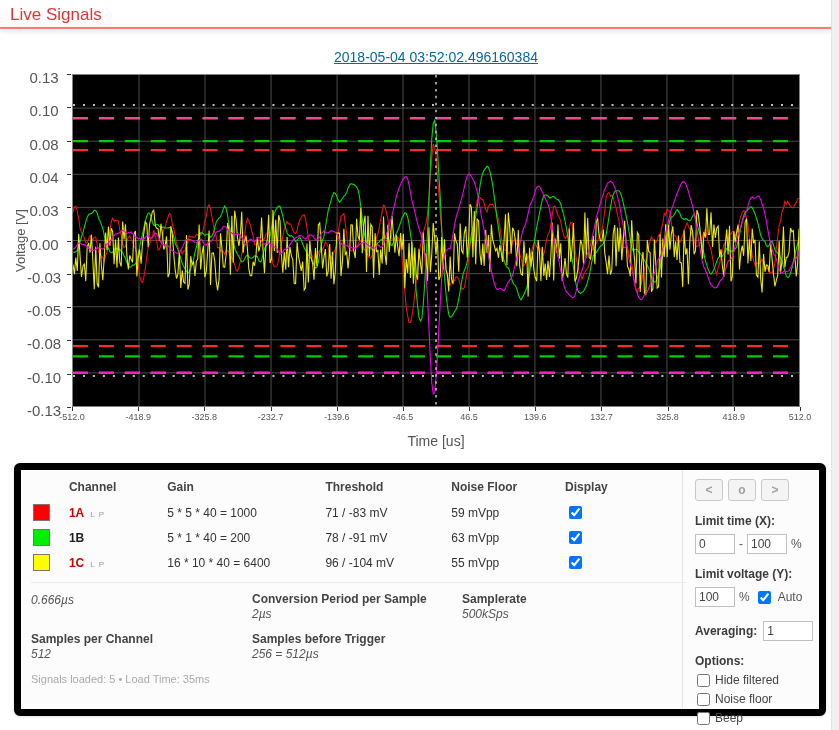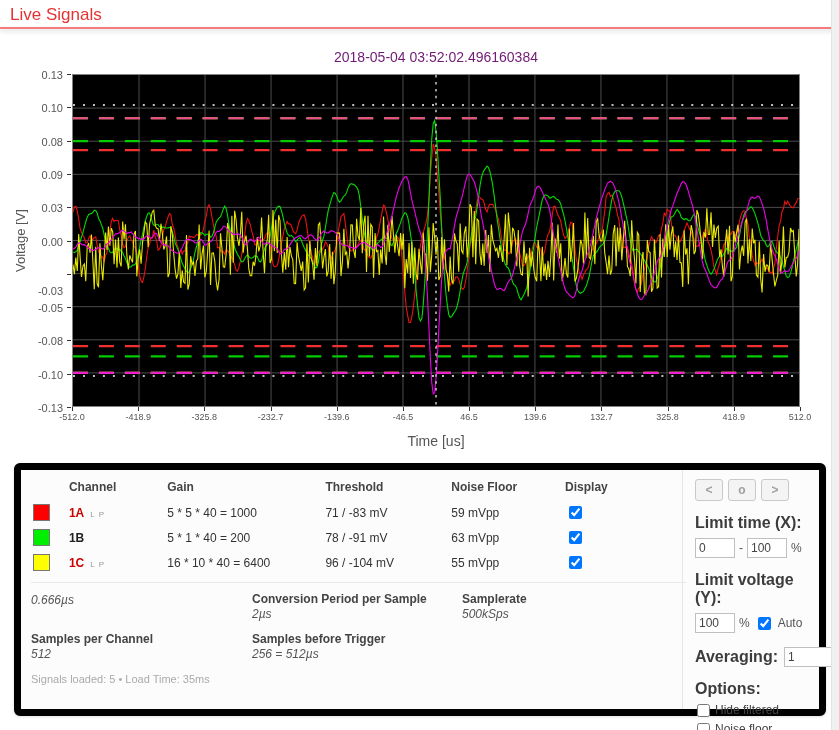--- a/index.html
+++ b/index.html
@@ -10,21 +10,21 @@
   
   .page-title{position:absolute;left:10px;top:5px;margin:0;font-size:17px;font-weight:normal;}
   .title-rule{position:absolute;left:0;top:27px;width:839px;height:2px;background:#f47c7c;
     box-shadow:0 2px 4px rgba(120,120,120,.35);}
   
   .chart-title{position:absolute;left:72px;top:49px;width:728px;text-align:center;
     font-size:14px;}
   .plot{position:absolute;left:72px;top:74px;width:728px;height:333px;background:#000;
     border:1px solid #828282;box-sizing:border-box;}
   .plot svg{display:block;width:100%;height:100%;}
-  .ytick{position:absolute;width:38px;text-align:right;font-size:11px;color:#555;}
+  .ytick{position:absolute;width:38px;text-align:center;font-size:15px;color:#555;}
   .ytick-mark{position:absolute;width:4px;height:1px;background:#333;}
   .xtick{position:absolute;width:44px;text-align:center;font-size:9px;color:#555;top:412px;}
   .xtick-mark{position:absolute;width:1px;height:4px;background:#333;top:407px;}
   .ylabel{position:absolute;left:-30px;top:233px;width:100px;height:15px;text-align:center;
     font-size:13px;color:#555;transform:rotate(-90deg);}
   .xlabel{position:absolute;left:72px;top:433px;width:728px;text-align:center;
     font-size:14px;color:#555;}
   
   .card{position:absolute;left:14px;top:463px;width:812px;height:253px;background:#fcfcfc;
     border:7px solid #000000;border-radius:6px;box-shadow:0 1px 3px rgba(0,0,0,.12);
@@ -45,41 +45,41 @@
   .sep{border:none;border-top:1px solid #e9e9e9;width:655px;margin:7px 0 9px 0;}
   
   .info{display:grid;grid-template-columns:221px 210px auto;row-gap:11px;width:645px;}
   .info .lbl{font-size:12px;font-weight:bold;color:#444;}
   .info .val{font-size:12px;font-style:italic;color:#555;margin-top:1px;}
   .loadnote{margin-top:12px;font-size:11px;color:#aaa;}
   
   .nav-btns{display:flex;gap:5px;}
   .nav-btns button{width:28px;height:22px;background:#f4f4f4;border:1px solid #c9c9c9;
     border-radius:3px;color:#a0a0a0;font-weight:bold;font-size:12px;line-height:1;cursor:pointer;}
-  .side-label{font-size:16px;font-weight:bold;color:#3c3c3c;margin-top:13px;}
+  .side-label{font-size:12px;font-weight:bold;color:#3c3c3c;margin-top:13px;}
   .side-row{display:flex;align-items:center;gap:4px;margin-top:6px;font-size:12px;color:#555;}
   input.small{width:32px;height:16px;font-size:12px;border:1px solid #c0c0c0;padding:1px 3px;
     color:#444;font-family:"Liberation Sans",sans-serif;}
   input.avg{width:42px;}
   .avg-row{display:flex;align-items:center;gap:6px;margin-top:14px;}
   .avg-row .side-label{margin-top:0;}
   .opt-row{display:flex;align-items:center;gap:5px;margin:5px 0 0 2px;font-size:12px;color:#444;}
   .opt-row input{margin:0;}
   
   .scrollbar{position:absolute;right:0;top:0;width:7px;height:730px;background:#f0f0f0;
     border-left:1px solid #e3e3e3;}
 </style>
 </head>
 <body>
 
 <h1 class="page-title" style="color: rgb(229, 51, 51);">Live Signals</h1>
 <div class="title-rule"></div>
 
 <div>
-  <div class="chart-title" style="color: #701a75;">2018-05-04 03:52:02.496160384</div>
+  <div class="chart-title" style="color: #0369a1; text-decoration: underline;">2018-05-04 03:52:02.496160384</div>
   <div class="ylabel">Voltage [V]</div>
   <div class="plot">
     <svg id="plot-svg" viewBox="0 0 728 333" preserveAspectRatio="none">
         <line x1="66.2" y1="0" x2="66.2" y2="333" stroke="#4d4d4d" stroke-width="1"></line>
         <line x1="132.4" y1="0" x2="132.4" y2="333" stroke="#4d4d4d" stroke-width="1"></line>
         <line x1="198.6" y1="0" x2="198.6" y2="333" stroke="#4d4d4d" stroke-width="1"></line>
         <line x1="264.8" y1="0" x2="264.8" y2="333" stroke="#4d4d4d" stroke-width="1"></line>
         <line x1="330.9" y1="0" x2="330.9" y2="333" stroke="#4d4d4d" stroke-width="1"></line>
         <line x1="397.1" y1="0" x2="397.1" y2="333" stroke="#4d4d4d" stroke-width="1"></line>
         <line x1="463.2" y1="0" x2="463.2" y2="333" stroke="#4d4d4d" stroke-width="1"></line>
@@ -112,27 +112,27 @@
         <line x1="364.0" y1="0" x2="364.0" y2="333" stroke="#c8c8c8" stroke-width="1.5" stroke-dasharray="2.5,4.5"></line>
       </svg>
   </div>
   <div id="y-ticks">
       <div class="ytick" style="left: 25px; top: 69px;">0.13</div>
       <div class="ytick-mark" style="left: 67px; top: 74px;"></div>
       <div class="ytick" style="left: 25px; top: 102.3px;">0.10</div>
       <div class="ytick-mark" style="left: 67px; top: 107.3px;"></div>
       <div class="ytick" style="left: 25px; top: 135.6px;">0.08</div>
       <div class="ytick-mark" style="left: 67px; top: 140.6px;"></div>
-      <div class="ytick" style="left: 25px; top: 168.9px;">0.09</div>
+      <div class="ytick" style="left: 25px; top: 168.9px;">0.04</div>
       <div class="ytick-mark" style="left: 67px; top: 173.9px;"></div>
       <div class="ytick" style="left: 25px; top: 202.2px;">0.03</div>
       <div class="ytick-mark" style="left: 67px; top: 207.2px;"></div>
       <div class="ytick" style="left: 25px; top: 235.5px;">0.00</div>
       <div class="ytick-mark" style="left: 67px; top: 240.5px;"></div>
-      <div class="ytick" style="left: 25px; top: 268.8px; margin-top: 16px;">-0.03</div>
+      <div class="ytick" style="left: 25px; top: 268.8px;">-0.03</div>
       <div class="ytick-mark" style="left: 67px; top: 273.8px;"></div>
       <div class="ytick" style="left: 25px; top: 302.1px;">-0.05</div>
       <div class="ytick-mark" style="left: 67px; top: 307.1px;"></div>
       <div class="ytick" style="left: 25px; top: 335.4px;">-0.08</div>
       <div class="ytick-mark" style="left: 67px; top: 340.4px;"></div>
       <div class="ytick" style="left: 25px; top: 368.7px;">-0.10</div>
       <div class="ytick-mark" style="left: 67px; top: 373.7px;"></div>
       <div class="ytick" style="left: 25px; top: 402px;">-0.13</div>
       <div class="ytick-mark" style="left: 67px; top: 407px;"></div>
     </div>

